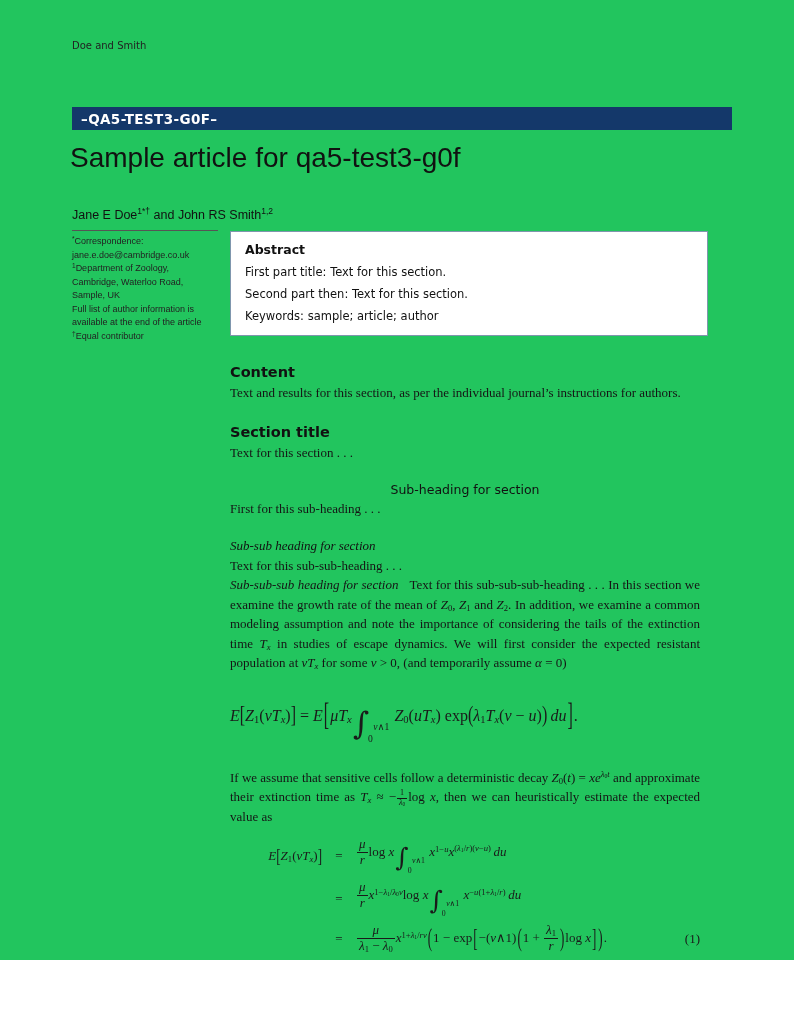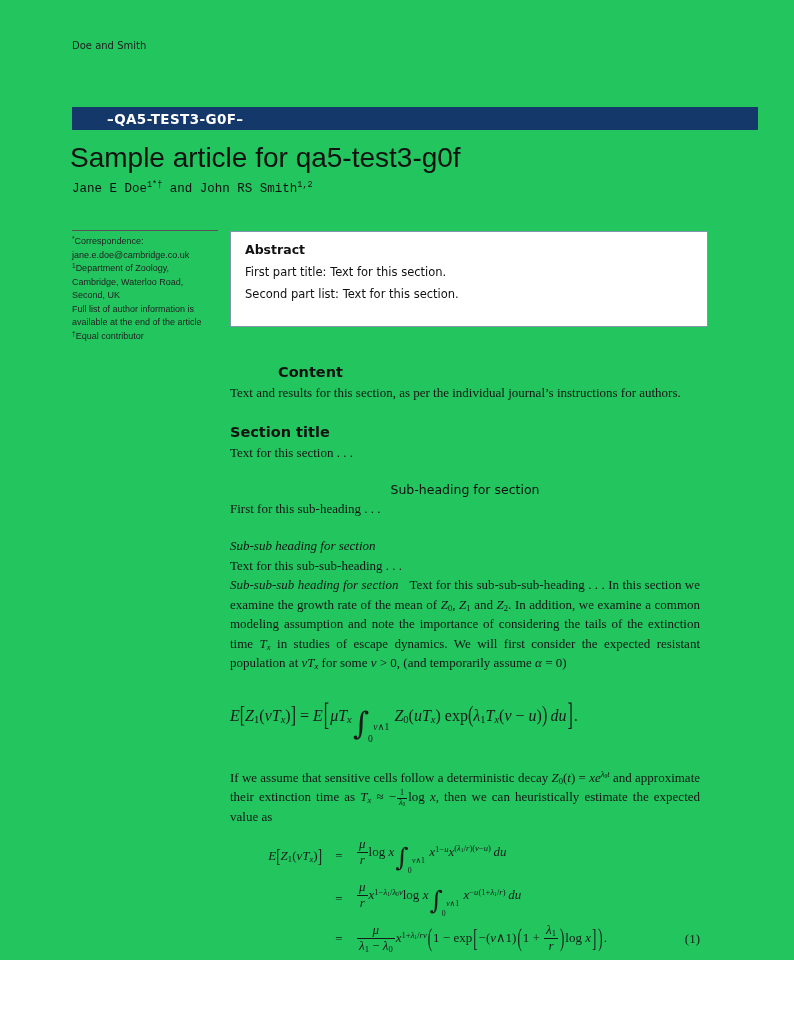--- a/index.html
+++ b/index.html
@@ -10,39 +10,39 @@
                 font-size:10px;color:#222;}
 
   .banner{position:absolute;left:72px;top:107px;width:660px;height:23px;
           display:flex;align-items:center;}
   .banner span{font-family:"DejaVu Sans",sans-serif;font-weight:bold;font-size:13.5px;
                color:#ffffff;padding-left:9px;letter-spacing:0.4px;}
 
   .title{position:absolute;left:70px;top:142px;margin:0;font-family:"Liberation Sans",sans-serif;
          font-weight:normal;font-size:28px;color:#111;}
 
-  .authors{position:absolute;left:72px;top:182px;font-family:Liberation Mono, monospace;
+  .authors{position:absolute;left:72px;top:208px;font-family:Liberation Sans, sans-serif;
            font-size:12.5px;color:#111;}
   .authors sup{font-size:8.5px;vertical-align:0.55em;line-height:0;}
 
   .sidebar{position:absolute;left:72px;top:230px;width:146px;
            font-family:"Liberation Sans",sans-serif;font-size:9px;line-height:1.5;color:#222;}
   .sidebar-rule{border-top:1px solid #555;margin-bottom:4px;width:146px;}
   .sidebar .sline{white-space:nowrap;}
   .sidebar sup{font-size:6.5px;vertical-align:0.5em;line-height:0;}
 
   .abstract-box{position:absolute;left:230px;top:231px;width:478px;box-sizing:border-box;
-                border:1px solid #7f96ad;padding:10px 14px 25px 14px;background:#fff;}
+                border:1px solid #7f96ad;padding:10px 14px 12px 14px;background:#fff;}
   .abs-title{font-family:"DejaVu Sans",sans-serif;font-weight:bold;font-size:12.5px;color:#111;}
   .abs-row{margin-top:8px;font-family:"DejaVu Sans",sans-serif;font-size:11.5px;color:#111;}
   .abs-row b{font-weight:normal;}
 
   .main{position:absolute;left:230px;top:364px;width:470px;}
   .ch1{font-family:"DejaVu Sans",sans-serif;font-weight:bold;font-size:14.5px;margin:21px 0 3px 0;color:#111;}
-  .ch1:first-child{margin-top:0;margin-left:48px;}
+  .ch1:first-child{margin-top:0;}
   .ch2{font-family:"DejaVu Sans",sans-serif;font-weight:normal;font-size:12.5px;margin:20px 0 2px 0;color:#111;text-align:center;}
   .ch3{font-family:"Liberation Serif",serif;font-style:italic;font-size:13px;margin:19px 0 2px 0;color:#111;}
   .cp{font-size:13px;line-height:1.5;text-align:justify;margin:0;color:#151515;}
   .runin{font-style:italic;margin-right:11px;}
 
   
   .im,.dm{font-family:"Liberation Serif","DejaVu Serif",serif;}
   .mi{font-style:italic;}
   .mr{font-style:normal;}
   .dm sub,.im sub,.dm sup,.im sup{font-size:66%;line-height:0;}
@@ -72,47 +72,48 @@
   .eqtag{justify-self:end;font-style:normal;}
 
   .bottom-bar{position:absolute;left:230px;top:1019px;width:324px;height:9px;}
 </style>
 </head>
 <body>
 
 <div class="page">
   <div class="running-head">Doe and Smith</div>
 
-  <div class="banner" style="background: rgb(20, 56, 106); padding-left: 26px;">
+  <div class="banner" style="background: rgb(20, 56, 106);">
     <span>–QA5-TEST3-G0F–</span>
   </div>
 
   <h1 class="title">Sample article for qa5-test3-g0f</h1>
 
   <div class="authors">Jane E Doe<sup>1*†</sup> and John RS Smith<sup>1,2</sup></div>
 
   <aside class="sidebar">
     <div class="sidebar-rule"></div>
     <div>
         <div class="sline"><sup>*</sup>Correspondence:</div>
         <div class="sline">jane.e.doe@cambridge.co.uk</div>
         <div class="sline"><sup>1</sup>Department of Zoology,</div>
         <div class="sline">Cambridge, Waterloo Road,</div>
-        <div class="sline">Second, UK</div>
+        <div class="sline">Sample, UK</div>
         <div class="sline">Full list of author information is</div>
         <div class="sline">available at the end of the article</div>
         <div class="sline"><sup>†</sup>Equal contributor</div>
       </div>
   </aside>
 
   <div class="abstract-box" style="border-color: rgb(127, 150, 173);">
     <div class="abs-title">Abstract</div>
     <div>
         <div class="abs-row"><b>First part title: </b>Text for this section.</div>
-        <div class="abs-row"><b>Second part list: </b>Text for this section.</div>
+        <div class="abs-row"><b>Second part then: </b>Text for this section.</div>
+        <div class="abs-row"><b>Keywords: </b>sample; article; author</div>
       </div>
   </div>
 
   <div class="main">
       <div class="ch1">Content</div>
       <p class="cp">Text and results for this section, as per the individual journal’s instructions for authors.</p>
       <div class="ch1">Section title</div>
       <p class="cp">Text for this section . . .</p>
       <div class="ch2">Sub-heading for section</div>
       <p class="cp">First for this sub-heading . . .</p>

